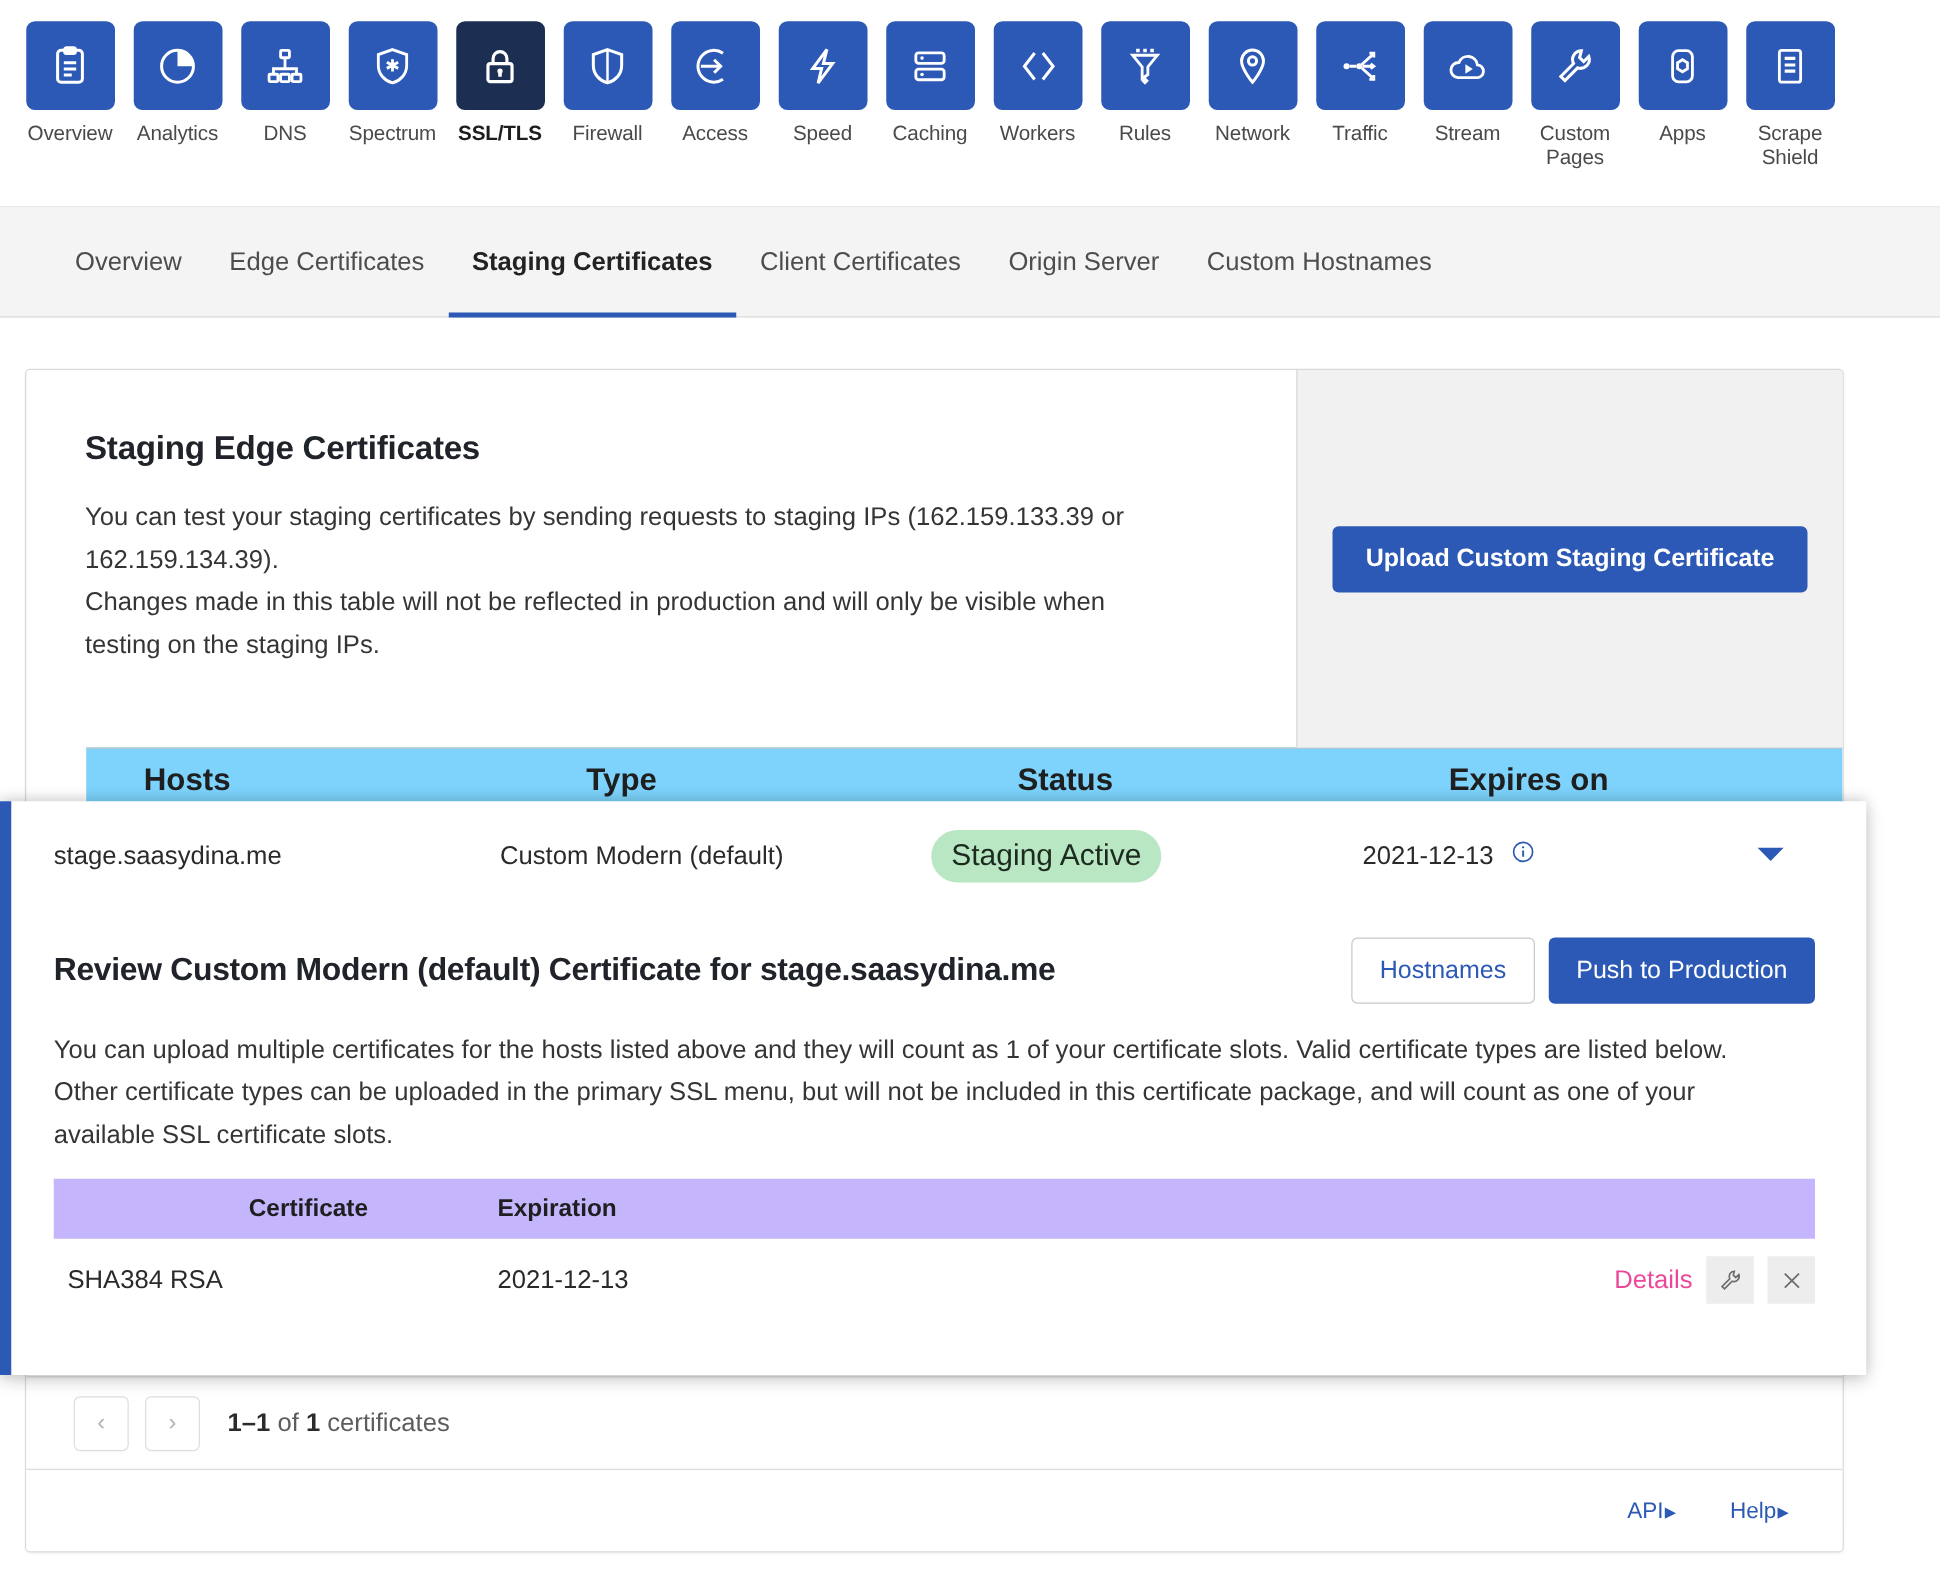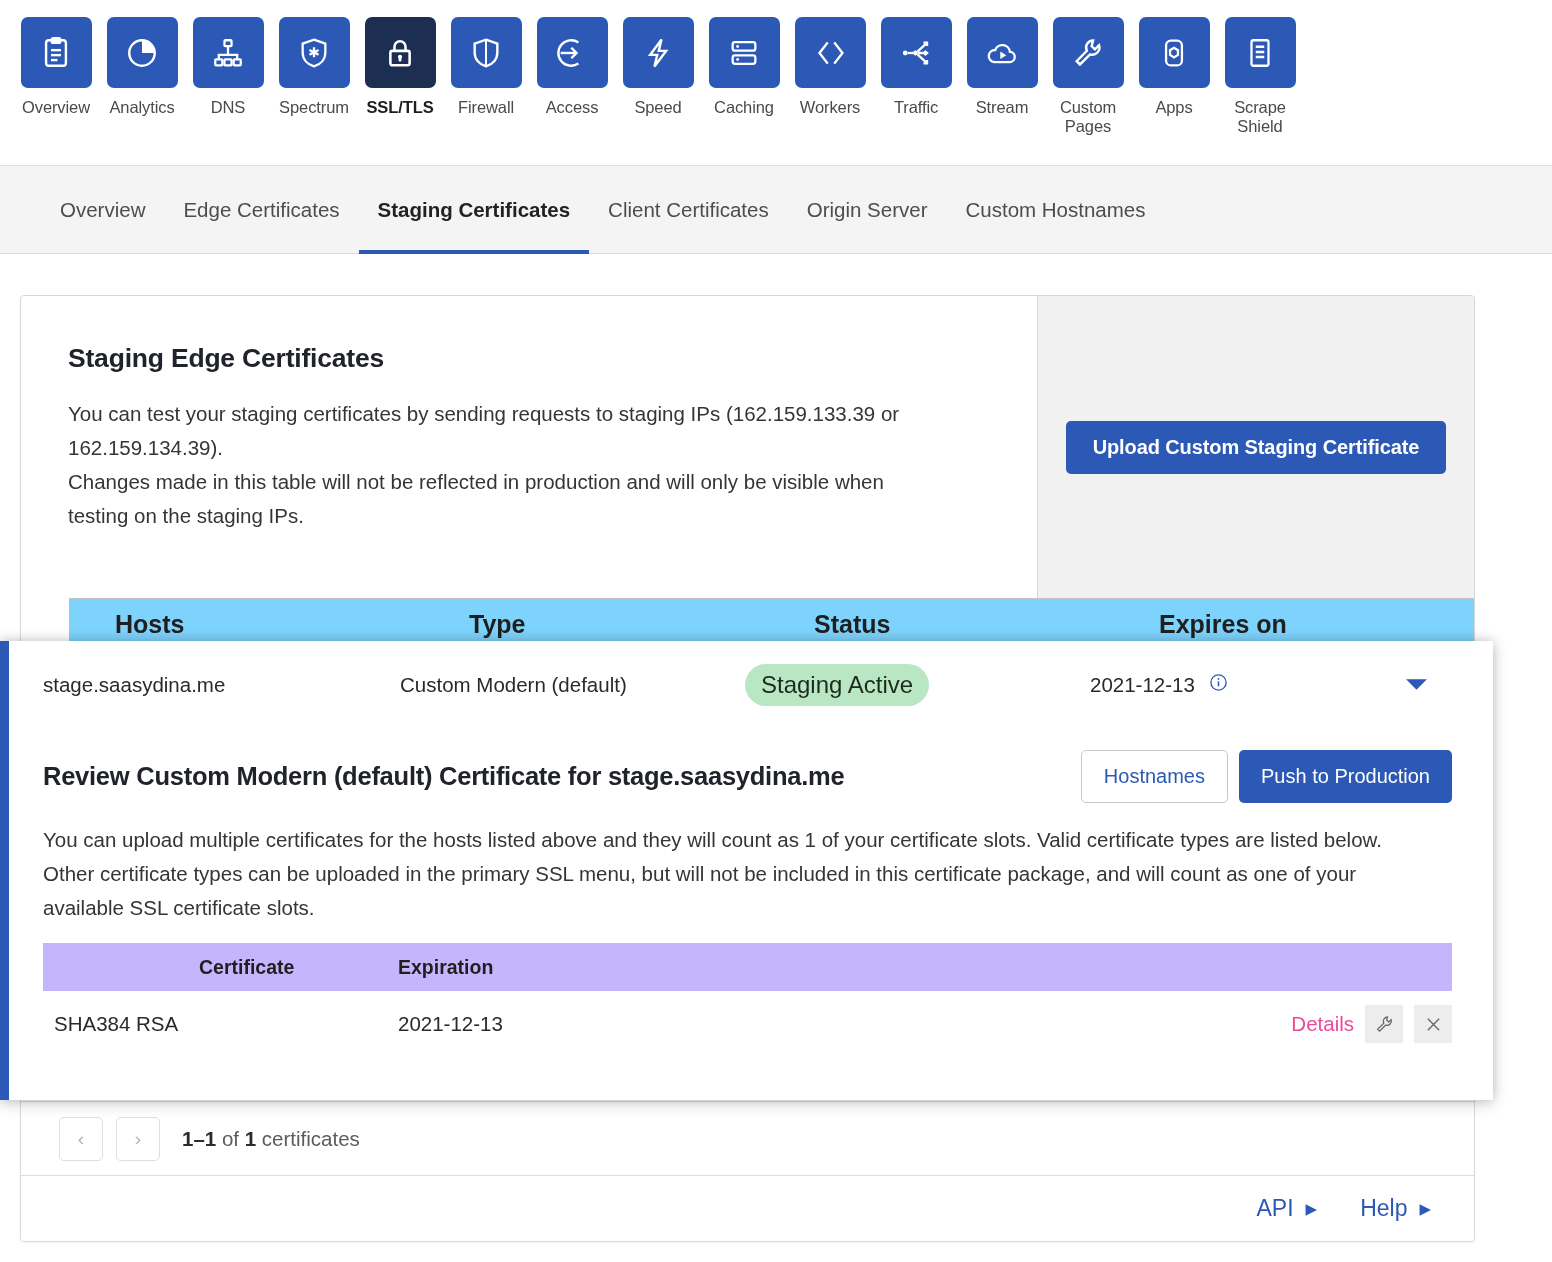--- a/index.html
+++ b/index.html
@@ -127,22 +127,22 @@
     display: flex; align-items: center; justify-content: center; cursor: pointer;
   }
   .pgtext { margin-left: 9px; font-size: 20.5px; color: #5c5c5c; }
   .pgtext b { color: #2b2b2b; }
   .cardfoot {
     height: 66px; border-top: 1px solid #dddddd; background: #fff;
     display: flex; align-items: center; justify-content: flex-end;
     gap: 43px; padding-right: 43px;
   }
   .flink {
-    color: #2c59b5; font-size: 23px; cursor: pointer;
-    display: inline-flex; align-items: center; gap: 12px;
+    color: #2c59b5; font-size: 18px; cursor: pointer;
+    display: inline-flex; align-items: center; gap: 1px;
   }
 
   
   .overlay {
     position: absolute; left: 0; top: 641px; width: 1493px; height: 459px;
     background: #ffffff;
     border-left: 9px solid #2c59b5;
     box-shadow: 0 3px 14px rgba(0,0,0,.22), 0 -2px 10px rgba(0,0,0,.10);
     z-index: 40;
   }
@@ -304,21 +304,40 @@
   <div class="app">
     <span class="tile">
       <svg width="34" height="34" viewBox="0 0 24 24" fill="none" stroke="#fff" stroke-width="1.7">
         <path d="M10.4 4.5 4.6 12l5.8 7.5"></path>
           <path d="M15 4.5 20.8 12 15 19.5"></path>
       </svg>
     </span>
     <span class="lbl">Workers</span>
   </div>
 
-
+  <div class="app">
+    <span class="tile">
+      <svg width="34" height="34" viewBox="0 0 24 24" fill="none" stroke="#fff" stroke-width="1.6">
+        <path d="M5 5.8h14l-5.4 6.6v4.4l-3.2 2v-6.4z"></path>
+        <path d="M12 17.5v3.6M10.4 19.6 12 21.3l1.6-1.7"></path>
+        <path d="M7 3.1h2M11 3.1h2M15 3.1h2" stroke-width="1.9"></path>
+      </svg>
+    </span>
+    <span class="lbl">Rules</span>
+  </div>
+
+  <div class="app">
+    <span class="tile">
+      <svg width="34" height="34" viewBox="0 0 24 24" fill="none" stroke="#fff" stroke-width="1.7">
+        <path d="M12 2.8c-3.5 0-6.2 2.8-6.2 6.3 0 4.6 6.2 11.9 6.2 11.9s6.2-7.3 6.2-11.9c0-3.5-2.7-6.3-6.2-6.3z"></path>
+        <circle cx="12" cy="9" r="2.3"></circle>
+      </svg>
+    </span>
+    <span class="lbl">Network</span>
+  </div>
 
   <div class="app">
     <span class="tile">
       <svg width="34" height="34" viewBox="0 0 24 24" fill="none" stroke="#fff" stroke-width="1.6">
         <circle cx="4.4" cy="12" r="1.7" fill="#fff" stroke="none"></circle>
         <circle cx="11.6" cy="12" r="1.7" fill="#fff" stroke="none"></circle>
         <path d="M6.1 12h3.8"></path>
         <path d="M13 11 19 5.6M13 13 19 18.4M13.3 12H19.6"></path>
         <path d="M17.3 4.6h2.5v2.5M17.3 19.4h2.5v-2.5M18 10.6 19.8 12 18 13.4" fill="#fff" stroke="#fff"></path>
       </svg>

